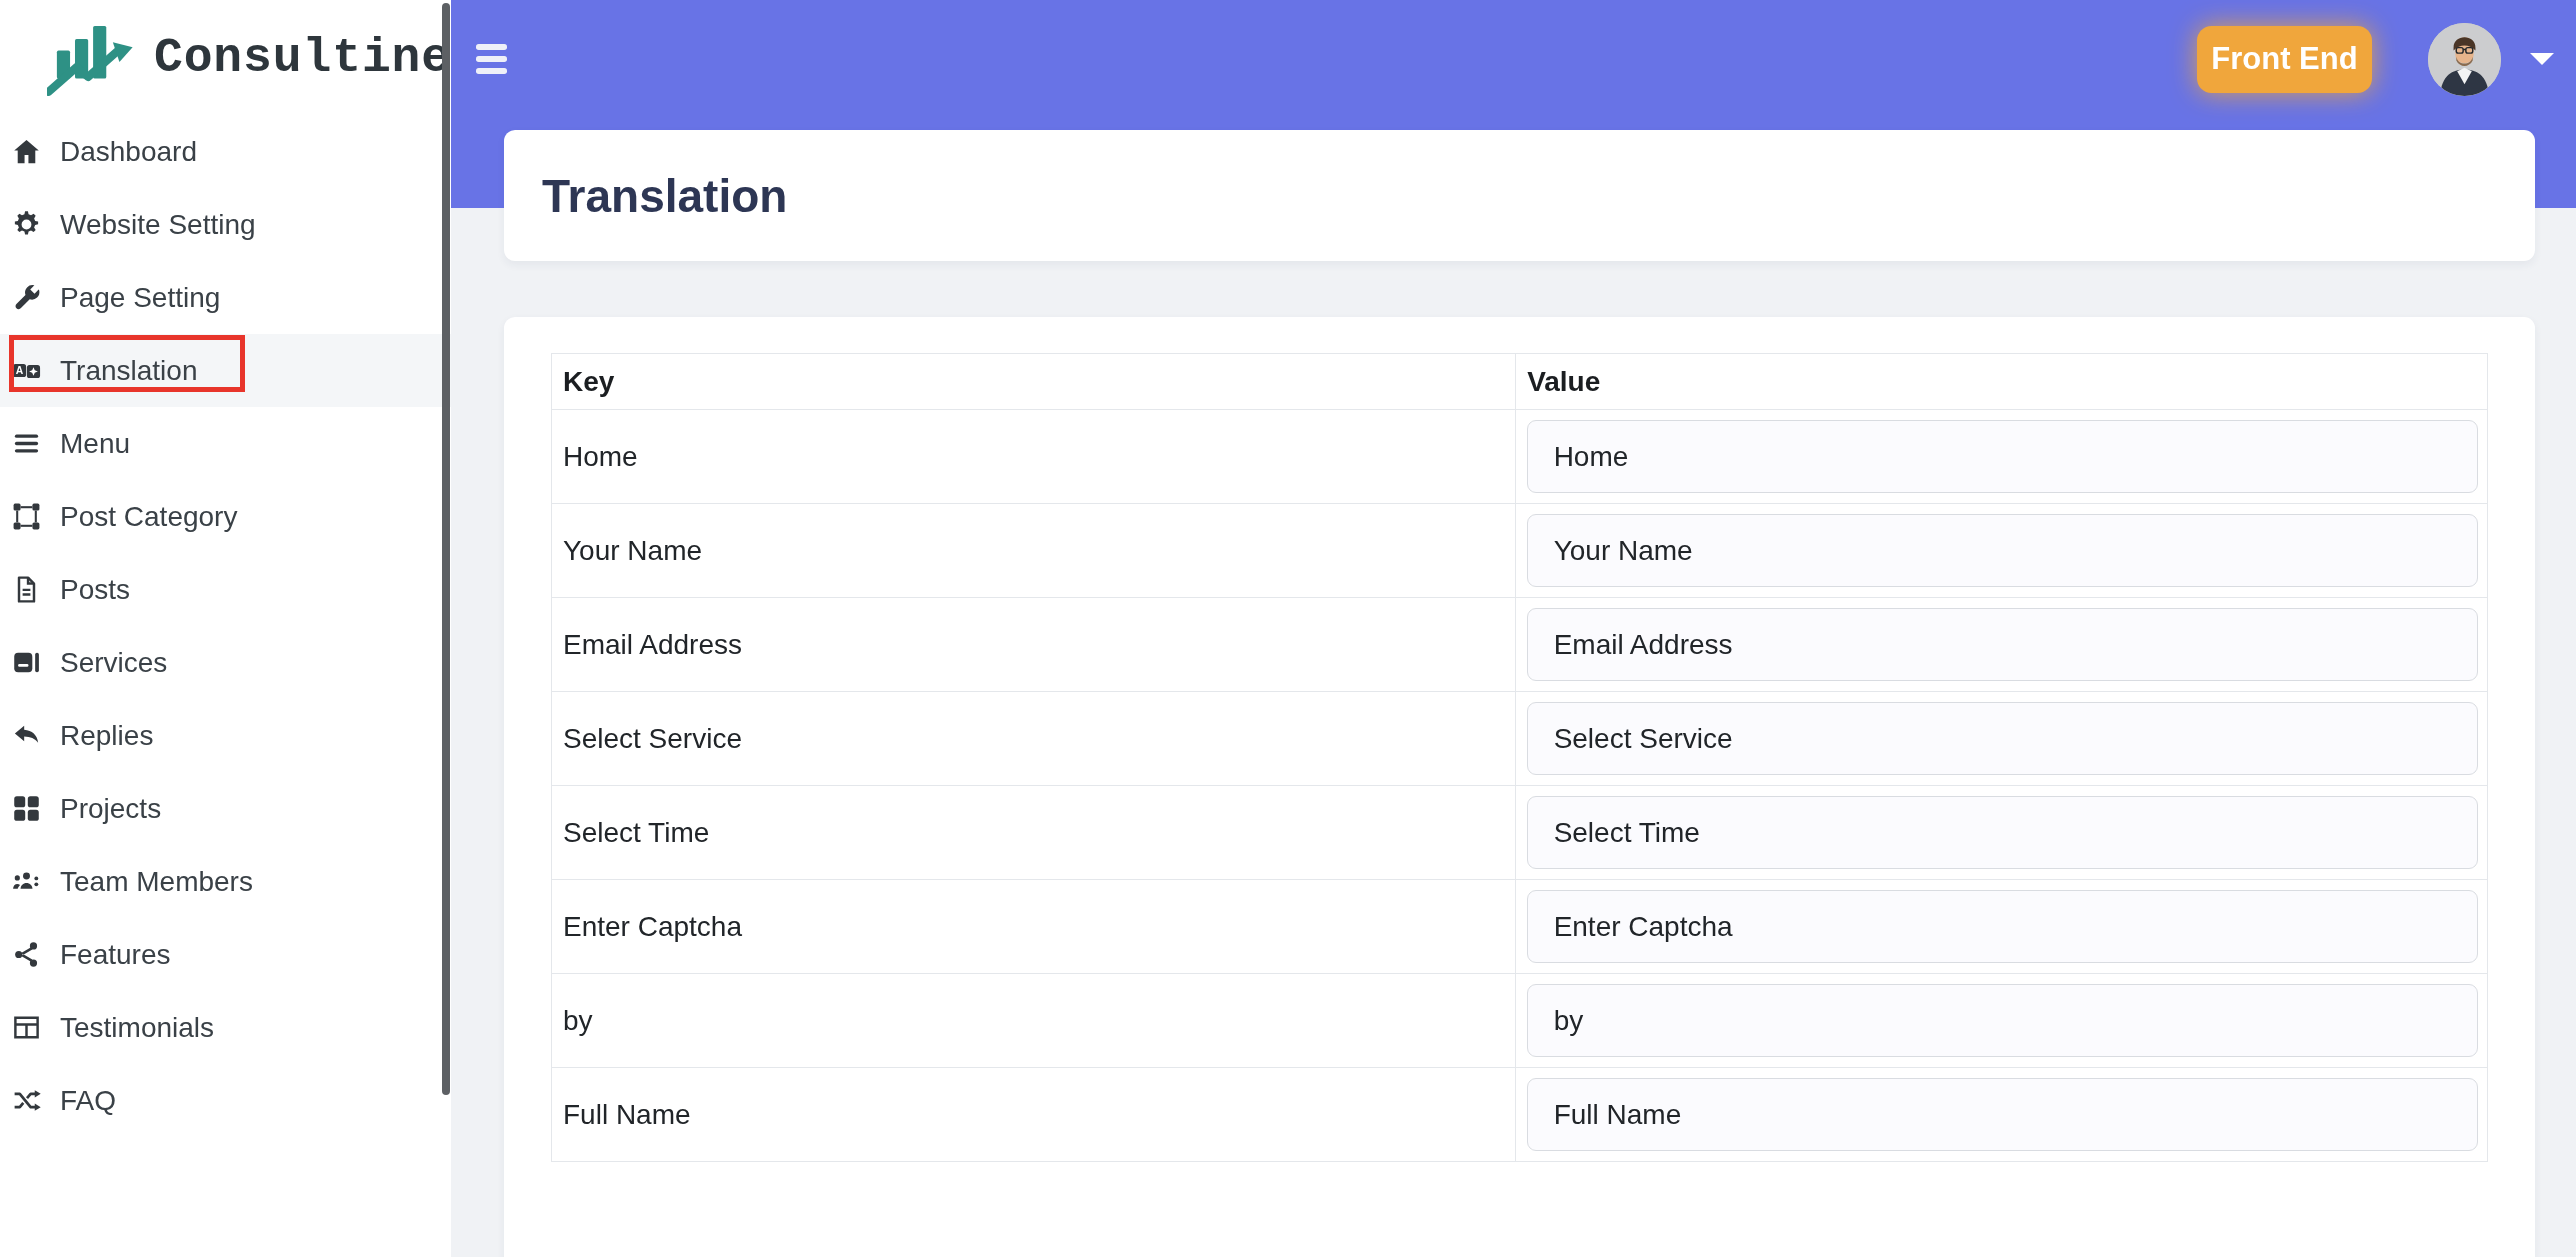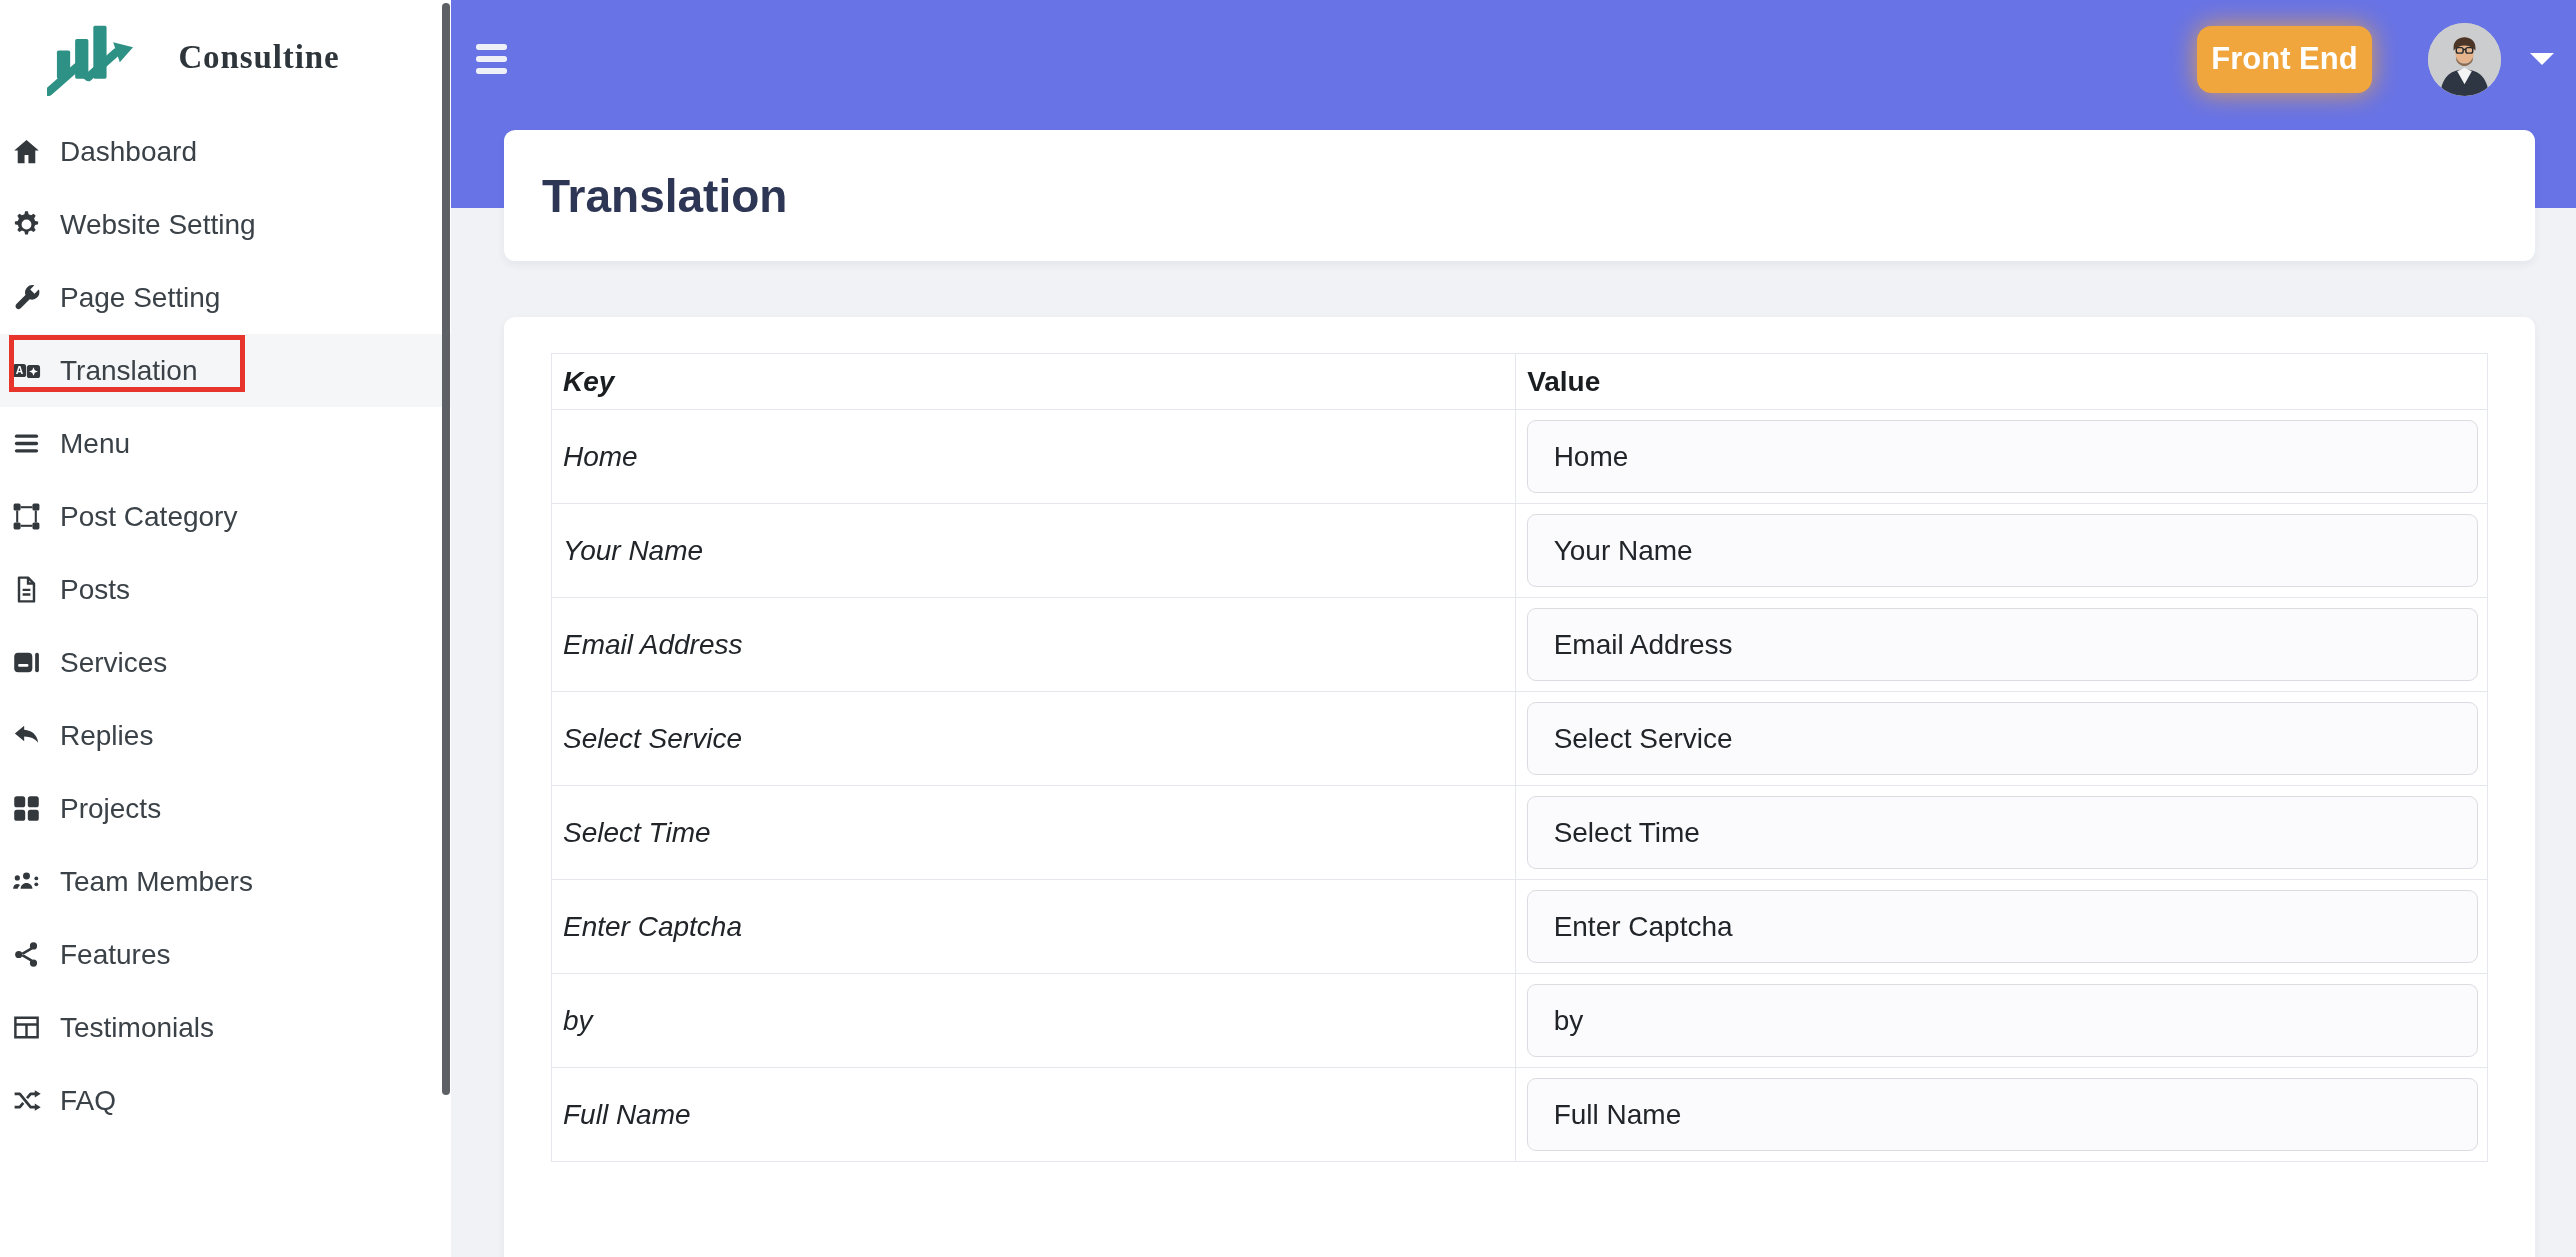--- a/index.html
+++ b/index.html
@@ -4,22 +4,22 @@
 <style>
   * { margin:0; padding:0; box-sizing:border-box; }
   html,body { width:2576px; height:1258px; overflow:hidden; background:#f0f2f5;
               font-family:"Liberation Sans", sans-serif; }
   .app { display:flex; width:100%; height:100%; }
 
   
   .sidebar { position:relative; width:451px; height:100%; background:#ffffff; flex:0 0 451px; }
   .logo { display:flex; align-items:center; height:115px; padding-left:47px; }
   .logo svg { width:91px; height:80px; margin-right:16.4px; }
-  .logo-text { font-family:Liberation Serif, serif; font-weight:700; font-size:33px;
-               color:#2e363c; letter-spacing:0.9px;margin-left:24px; }
+  .logo-text { font-family:Liberation Mono, monospace; font-weight:700; font-size:48px;
+               color:#2e363c; letter-spacing:0.9px; }
   .nav { position:relative; }
   .nav-item { position:relative; display:flex; align-items:center; height:73px;
               padding-left:11px; cursor:pointer; }
   .nav-item.active { background:#f4f6f8; }
   .nav-item .icon { width:31px; height:31px; color:#33383d; flex:0 0 31px;
                     display:flex; align-items:center; justify-content:center; }
   .nav-item .icon svg { width:31px; height:31px; fill:currentColor; }
   .nav-item .label { margin-left:18px; font-size:28px; color:#3a4147; }
   .nav-item.annotated::after { content:""; position:absolute; left:9px; top:0.9px;
               width:226px; height:47px; border:5.5px solid #e8352b; }
@@ -48,21 +48,21 @@
             background:#ffffff; border-radius:11px; box-shadow:0 3.6px 9px rgba(40,50,90,.06);
             display:flex; align-items:center; padding-left:38px; }
   .page-title { font-size:46px; font-weight:700; color:#2d3654; }
 
   .table-card { position:absolute; z-index:2; left:53px; right:41px; top:317px; height:1092px;
             background:#ffffff; border-radius:11px; box-shadow:0 3.6px 9px rgba(40,50,90,.06);
             padding:36px 47px 0 47px; }
   table.kv { width:100%; border-collapse:collapse; table-layout:fixed; }
   table.kv th, table.kv td { border:1.8px solid #e4e7eb; text-align:left; vertical-align:middle; }
   table.kv th { height:56px; padding:9px 12.7px 9px 11px; font-size:28px; font-weight:700; color:#1b1e21; }
-  th.col-key, td.cell-key { width:49.8%;font-style:italic; }
+  th.col-key, td.cell-key { width:49.8%; }
   table.kv td { height:93px; }
   td.cell-key { padding-left:11px; font-size:28px; color:#212529; }
   td.cell-value { padding:10px 9px 10px 11px; }
   .kv-input { width:100%; height:73px; border:1.8px solid #d9dce1; border-radius:9px;
             background:#fbfbfe; font-family:inherit; font-size:28px; color:#212529;
             padding:0 22px 0 25.5px; outline:none; }
 </style>
 </head>
 <body>
 

